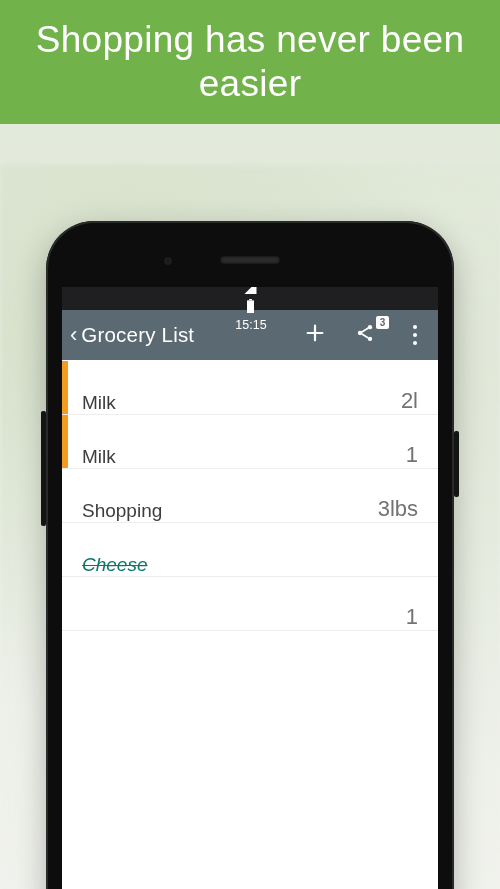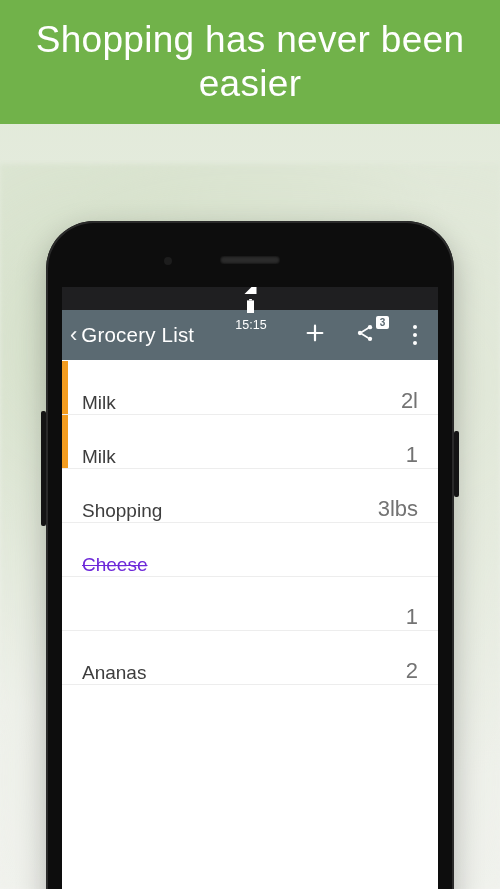--- a/index.html
+++ b/index.html
@@ -34,21 +34,21 @@
   .icon-btn { display: flex; align-items: center; justify-content: center; min-width: 30px; height: 30px; cursor: pointer; position: relative; }
   .share-badge { position: absolute; top: -4px; right: -9px; background: #ffffff; color: #5b6a72; font-size: 10px; font-weight: 700; min-width: 13px; height: 13px; line-height: 13px; border-radius: 2px; text-align: center; padding: 0 2px; }
   .kebab-dot { width: 4px; height: 4px; background: #fff; border-radius: 50%; margin: 2.2px 0; }
   .kebab { display: flex; flex-direction: column; align-items: center; }
 
   .list { position: absolute; top: 74px; left: 0; right: 0; bottom: 0; overflow: hidden; background: #fff; }
   .row { height: 54px; display: flex; align-items: flex-end; padding: 0 20px 0 20px; border-bottom: 1px solid #ededed; position: relative; cursor: pointer; }
   .row .accent { position: absolute; left: 0; top: 0; bottom: 0; width: 6px; background: #f39c1f; }
   .row .name { font-size: 19px; color: #3d3d3d; font-weight: 400; }
   .row .qty  { margin-left: auto; font-size: 22px; color: #737373; font-weight: 300; }
-  .row.done .name { color: #6d28d9; text-decoration: line-through; text-decoration-thickness: 1px; }
+  .row.done .name { color: #0f766e; text-decoration: line-through; text-decoration-thickness: 1px; font-style: italic; }
 </style>
 </head>
 <body>
 
 <div class="stage">
   <div class="banner">
     <h1>Shopping has never been easier</h1>
   </div>
   <div class="blur-belt"></div>
 
@@ -126,21 +126,17 @@
           <div class="row">
             <span class="name">Shopping</span>
             <span class="qty">3lbs</span>
           </div>
           <div class="row done">
             <span class="name">Cheese</span>
           </div>
           <div class="row">
             <span class="qty">1</span>
           </div>
-          <div class="row">
-            <span class="name">Ananas</span>
-            <span class="qty">2</span>
-          </div>
         </div>
 
     </div>
   </div>
 </div>
 
 </body></html>

